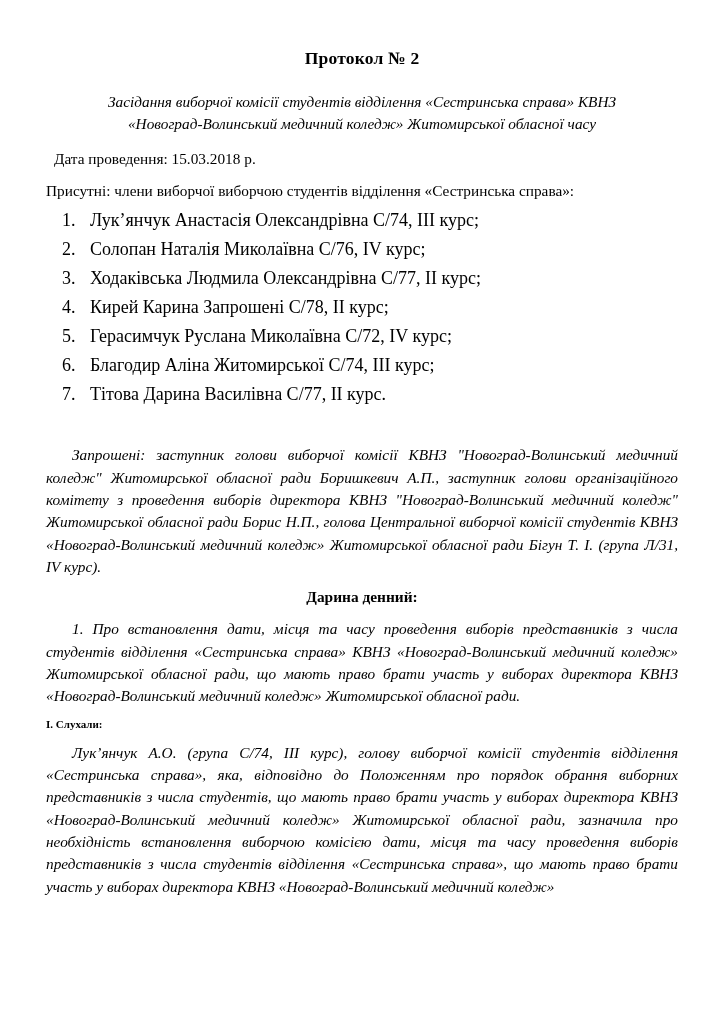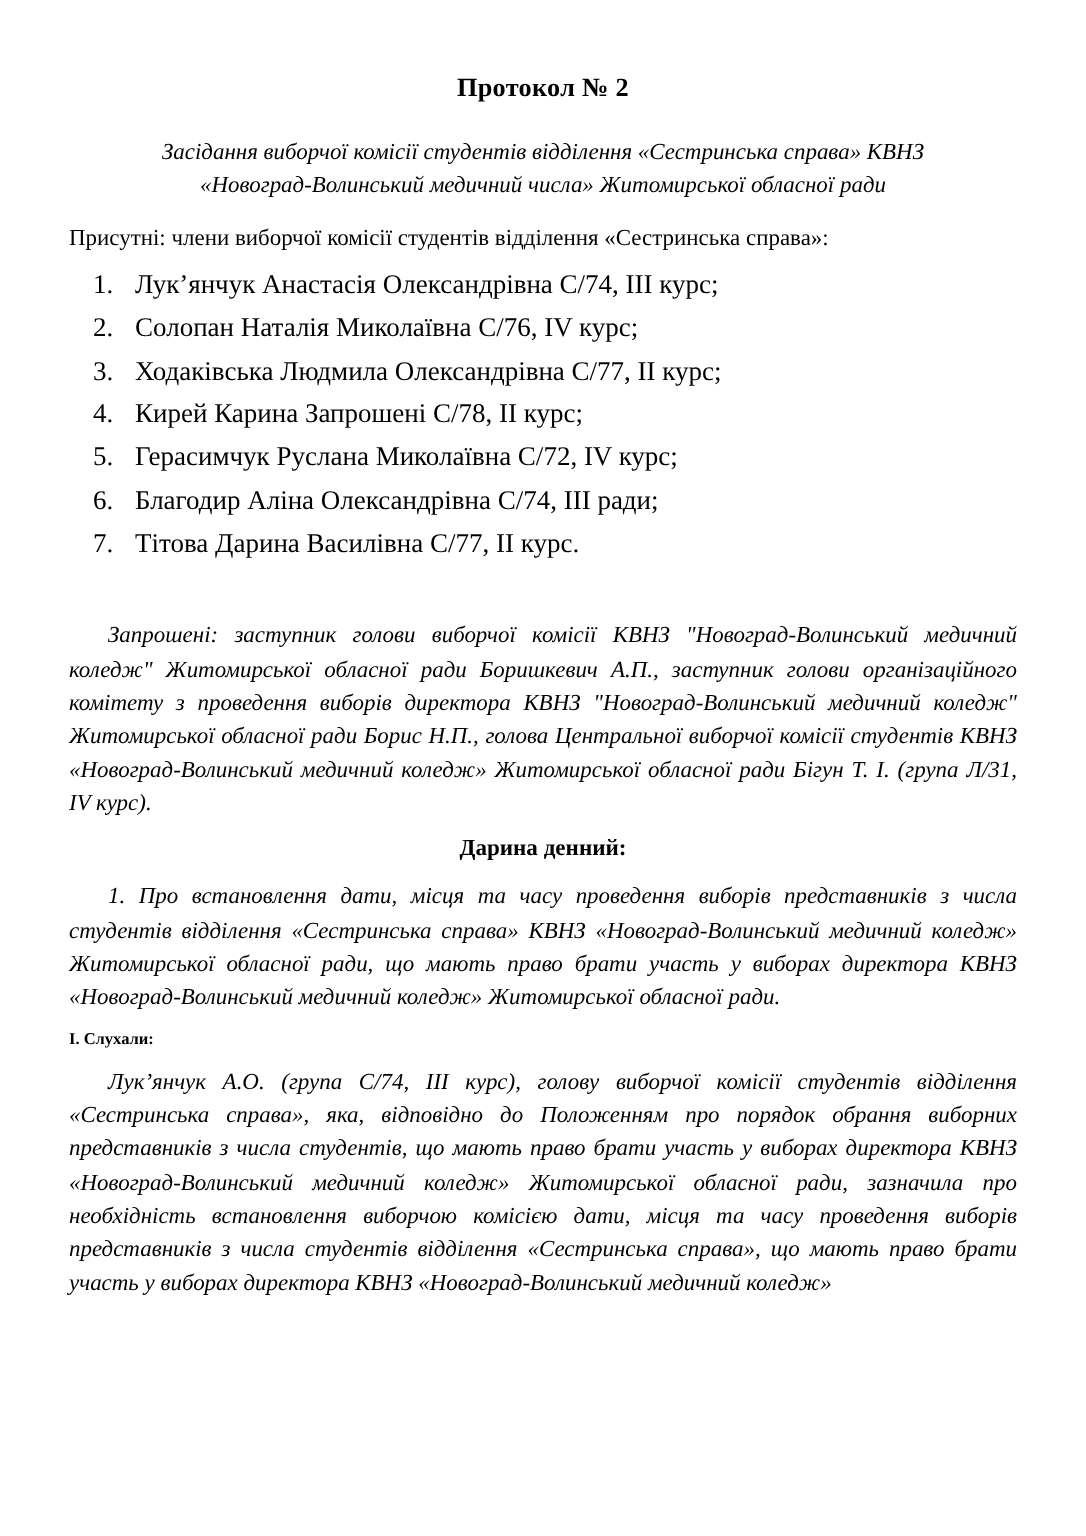--- a/index.html
+++ b/index.html
@@ -90,33 +90,34 @@
 </style>
 </head>
 <body>
 
 <div class="page">
 
   <h1 class="doc-title">Протокол № 2</h1>
 
   <div class="subtitle">
     <div>Засідання виборчої комісії студентів відділення «Сестринська справа» КВНЗ</div>
-    <div>«Новоград-Волинський медичний числа» Житомирської обласної ради</div>
+    <div>«Новоград-Волинський медичний коледж» Житомирської обласної часу</div>
   </div>
 
+  <p class="para para-date">Дата проведення: 15.03.2018 р.</p>
 
-  <p class="para para-present">Присутні: члени виборчої комісії студентів відділення «Сестринська справа»:</p>
+  <p class="para para-present">Присутні: члени виборчої виборчою студентів відділення «Сестринська справа»:</p>
 
   <ol class="members">
     <li>Лук’янчук Анастасія Олександрівна С/74, ІІІ курс;</li>
     <li>Солопан Наталія Миколаївна С/76, ІV курс;</li>
     <li>Ходаківська Людмила Олександрівна С/77, ІІ курс;</li>
     <li>Кирей Карина Запрошені С/78, ІІ курс;</li>
     <li>Герасимчук Руслана Миколаївна С/72, ІV курс;</li>
-    <li>Благодир Аліна Олександрівна С/74, ІІІ ради;</li>
+    <li>Благодир Аліна Житомирської С/74, ІІІ курс;</li>
     <li>Тітова Дарина Василівна С/77, ІІ курс.</li>
   </ol>
 
   <div class="gap-block"></div>
 
   <p class="justify indent block-invited">Запрошені: заступник голови виборчої комісії  КВНЗ "Новоград-Волинський медичний коледж" Житомирської обласної ради Боришкевич А.П., заступник голови організаційного комітету з проведення виборів директора КВНЗ "Новоград-Волинський медичний коледж" Житомирської обласної ради Борис Н.П., голова Центральної виборчої комісії студентів КВНЗ «Новоград-Волинський медичний коледж» Житомирської обласної ради Бігун Т. І. (група Л/31, ІV курс).</p>
 
   <p class="center-bold">Дарина денний:</p>
 
   <p class="justify indent">1. Про встановлення дати, місця та часу проведення виборів представників з числа студентів відділення «Сестринська справа» КВНЗ «Новоград-Волинський медичний коледж» Житомирської обласної ради, що мають право брати участь у виборах директора КВНЗ «Новоград-Волинський медичний коледж» Житомирської обласної ради.</p>

